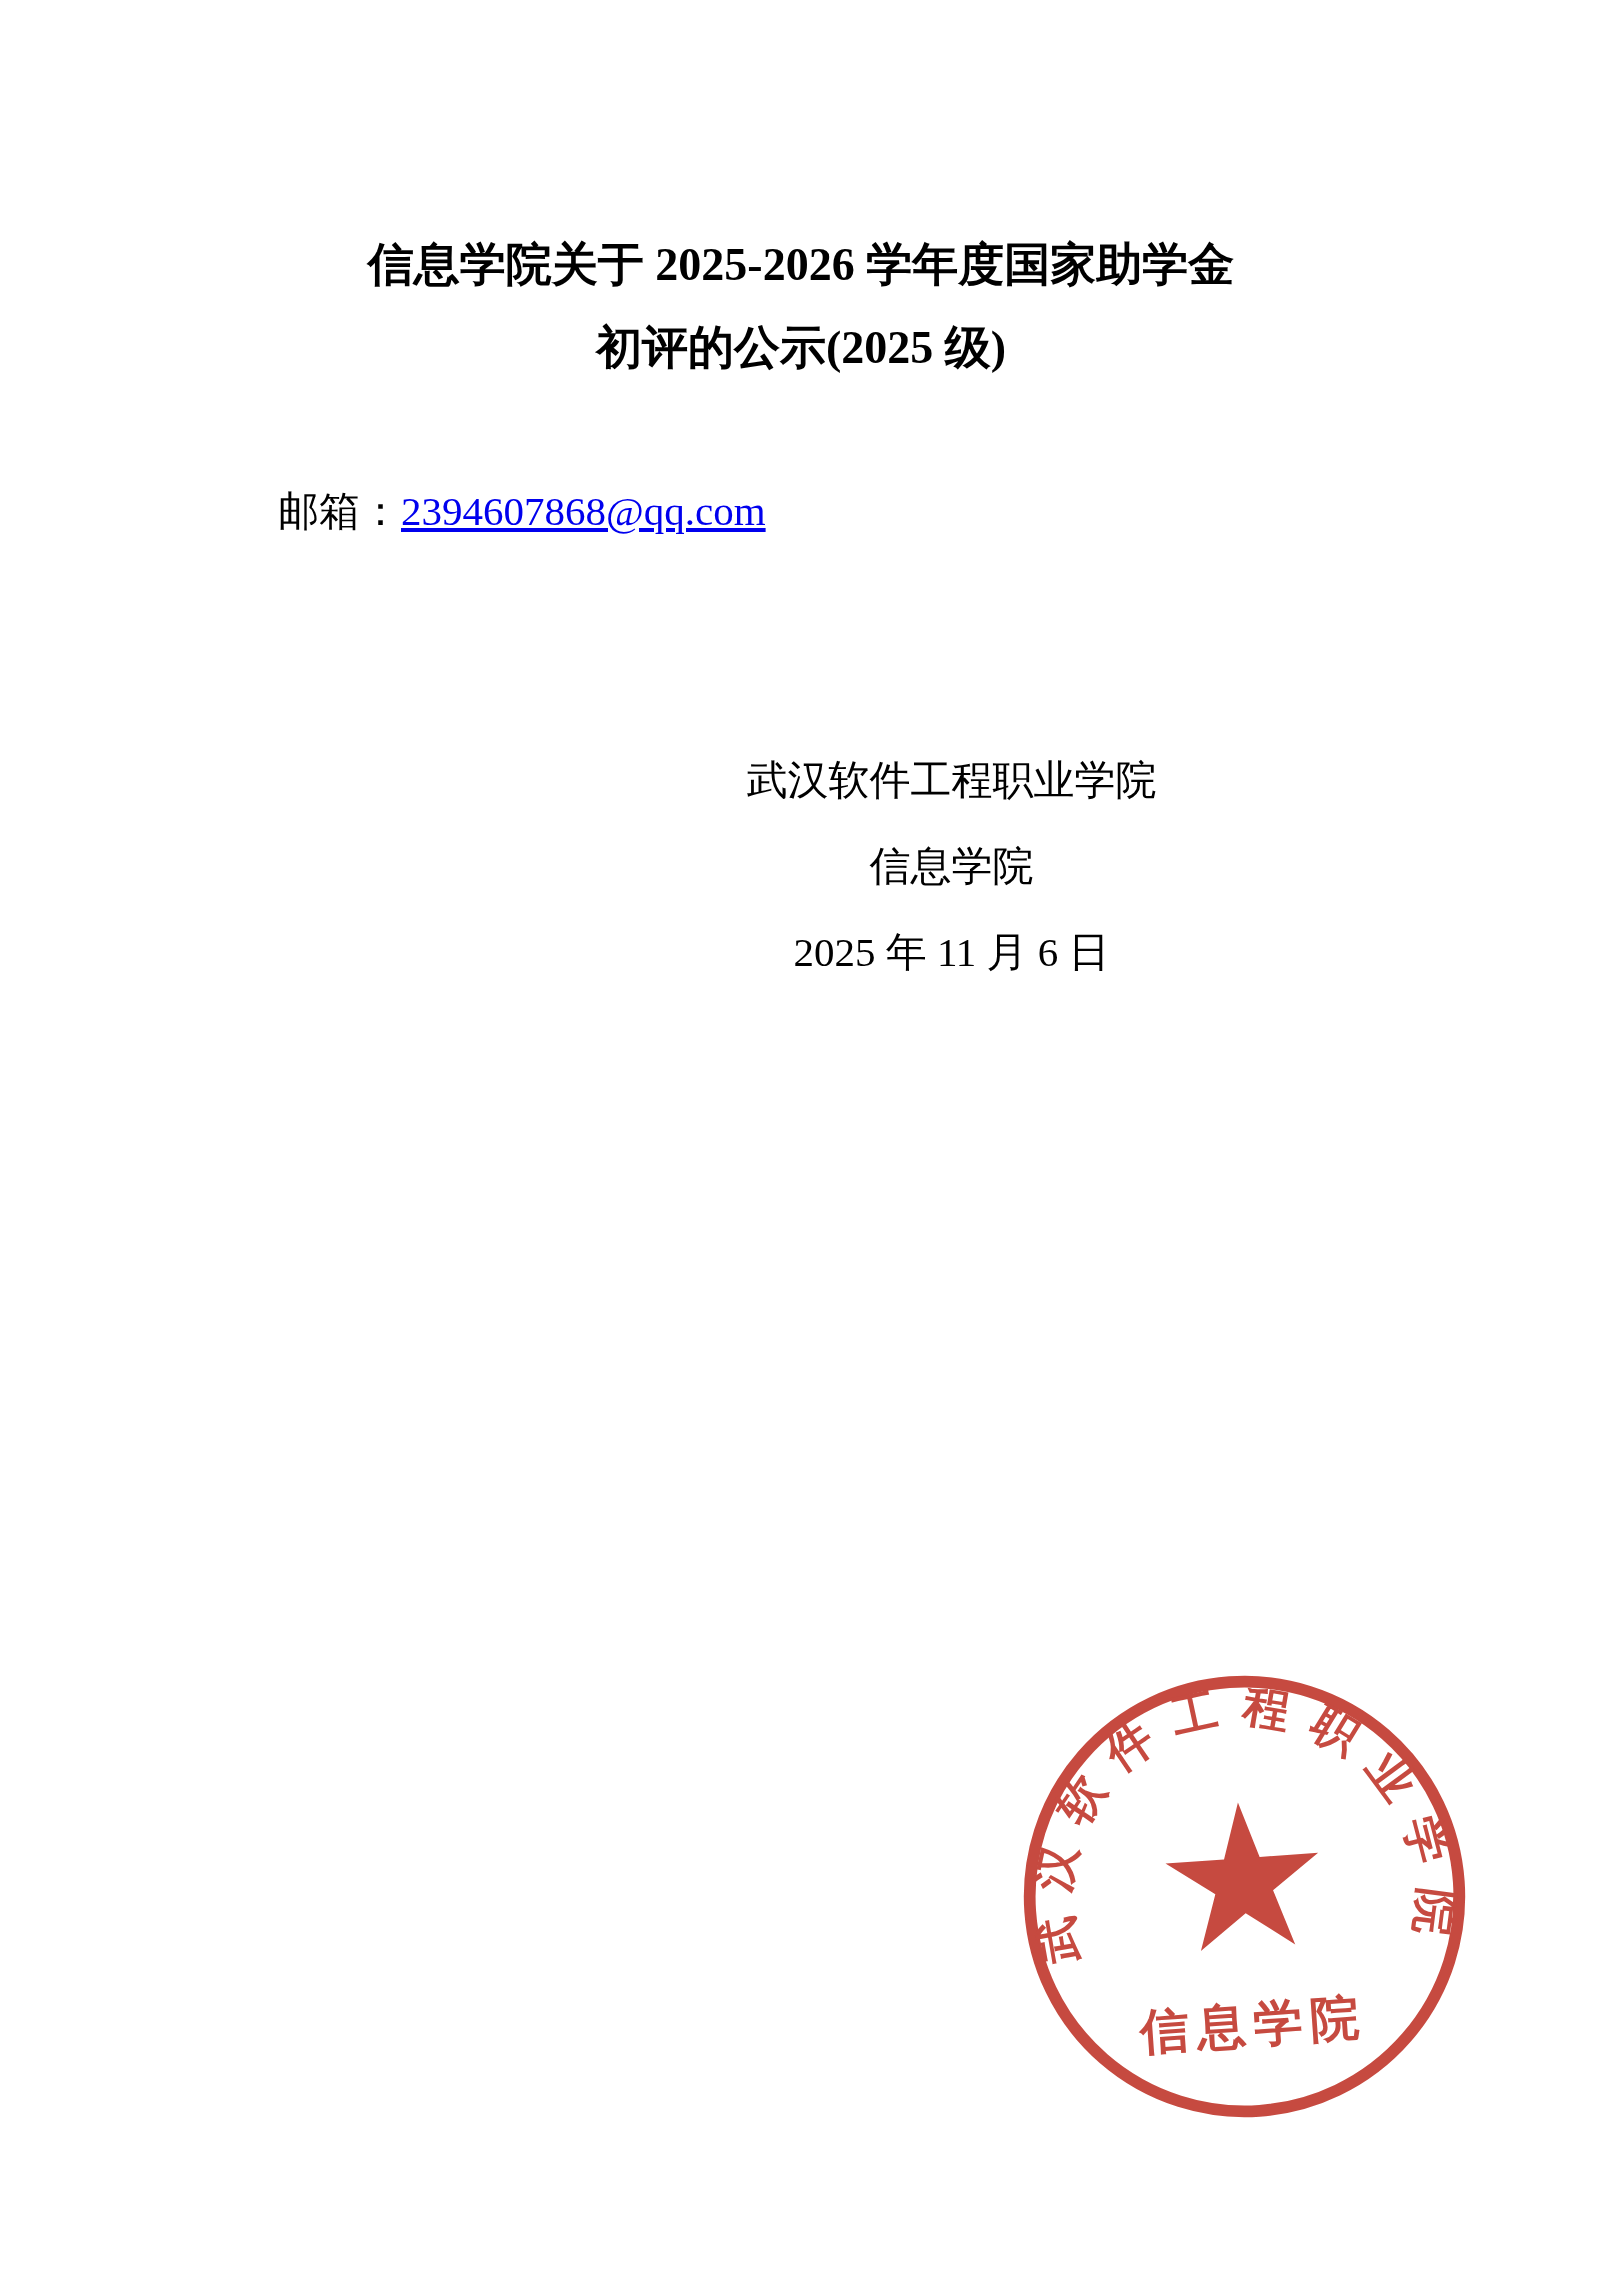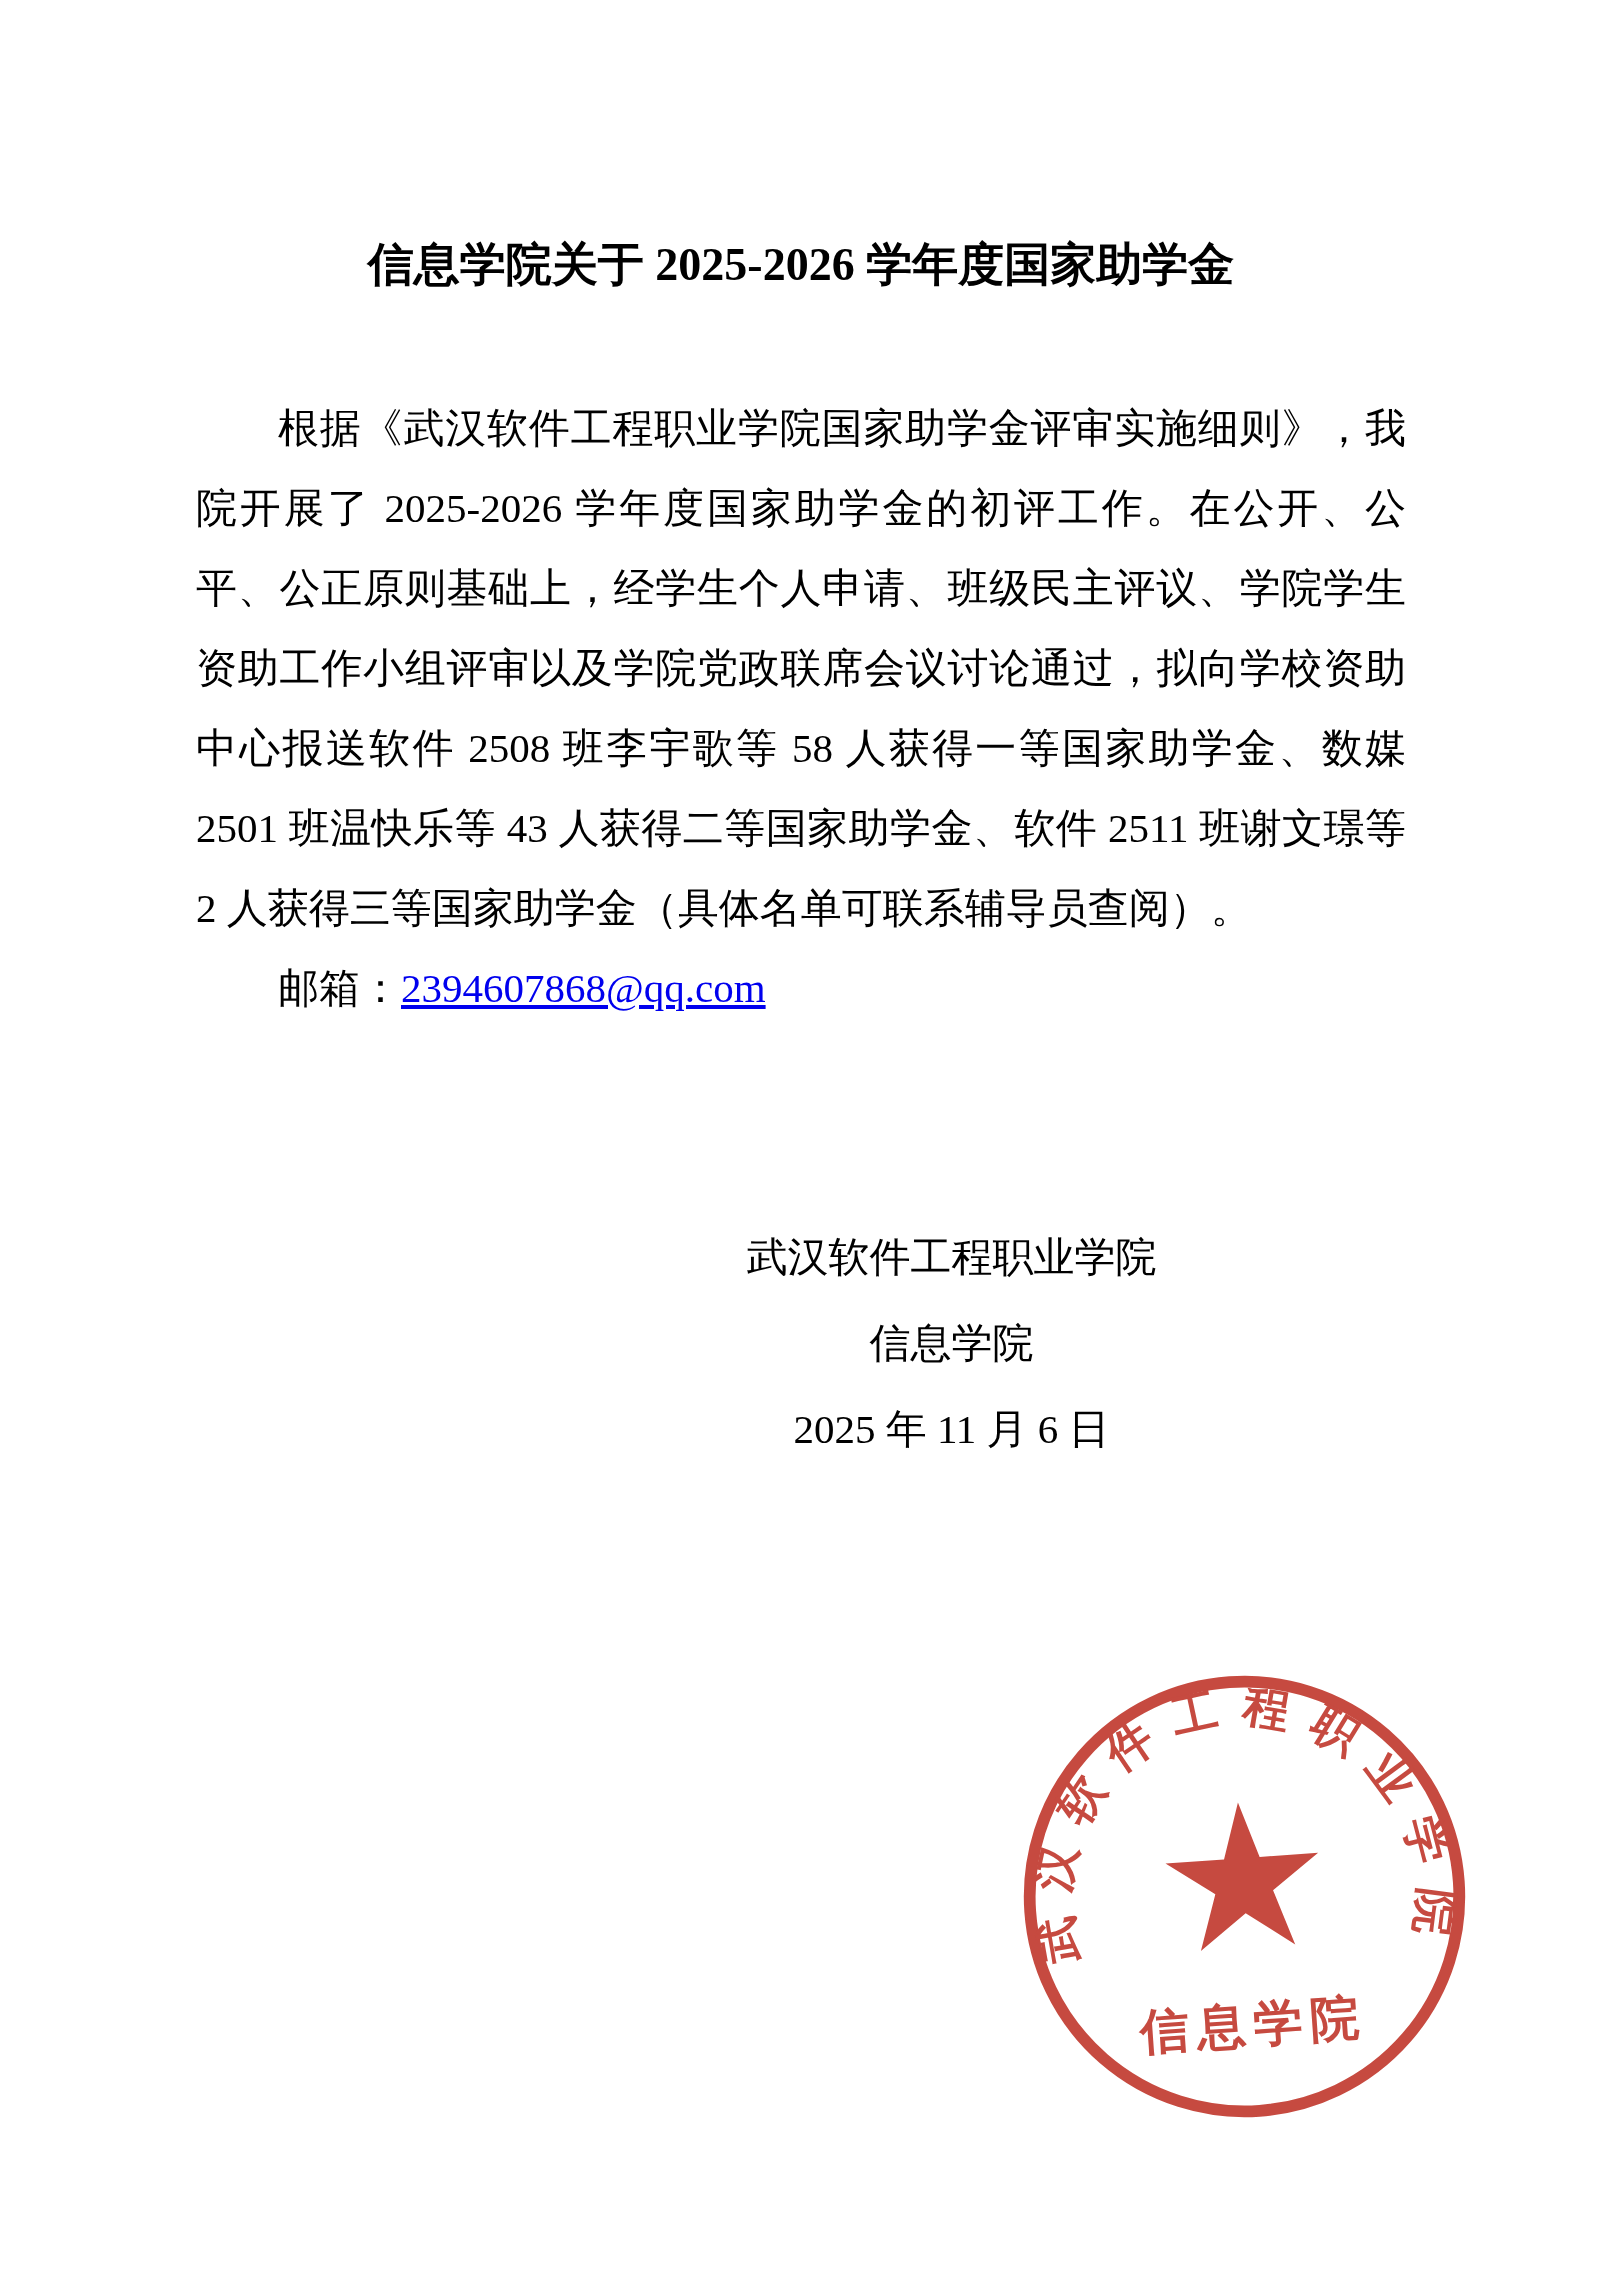--- a/index.html
+++ b/index.html
@@ -79,24 +79,24 @@
     letter-spacing:8px;
   }
 </style>
 </head>
 <body>
 
 <div class="page">
 
   <h1 class="doc-title">
     <div>信息学院关于 2025-2026 学年度国家助学金</div>
+    <div>初评的公示(2025 级)</div>
   </h1>
 
   <div class="body-text">
-    <p>根据《武汉软件工程职业学院国家助学金评审实施细则》，我院开展了 2025-2026 学年度国家助学金的初评工作。在公开、公平、公正原则基础上，经学生个人申请、班级民主评议、学院学生资助工作小组评审以及学院党政联席会议讨论通过，拟向学校资助中心报送软件 2508 班李宇歌等 58 人获得一等国家助学金、数媒 2501 班温快乐等 43 人获得二等国家助学金、软件 2511 班谢文璟等 2 人获得三等国家助学金（具体名单可联系辅导员查阅）。</p>
 
     <p class="contact-line"><span>邮箱：</span><a class="email-link" href="#">2394607868@qq.com</a></p>
   </div>
 
   <div class="signature">
     <div>武汉软件工程职业学院</div>
     <div>信息学院</div>
     <div>2025 年 11 月 6 日</div>
   </div>
 

